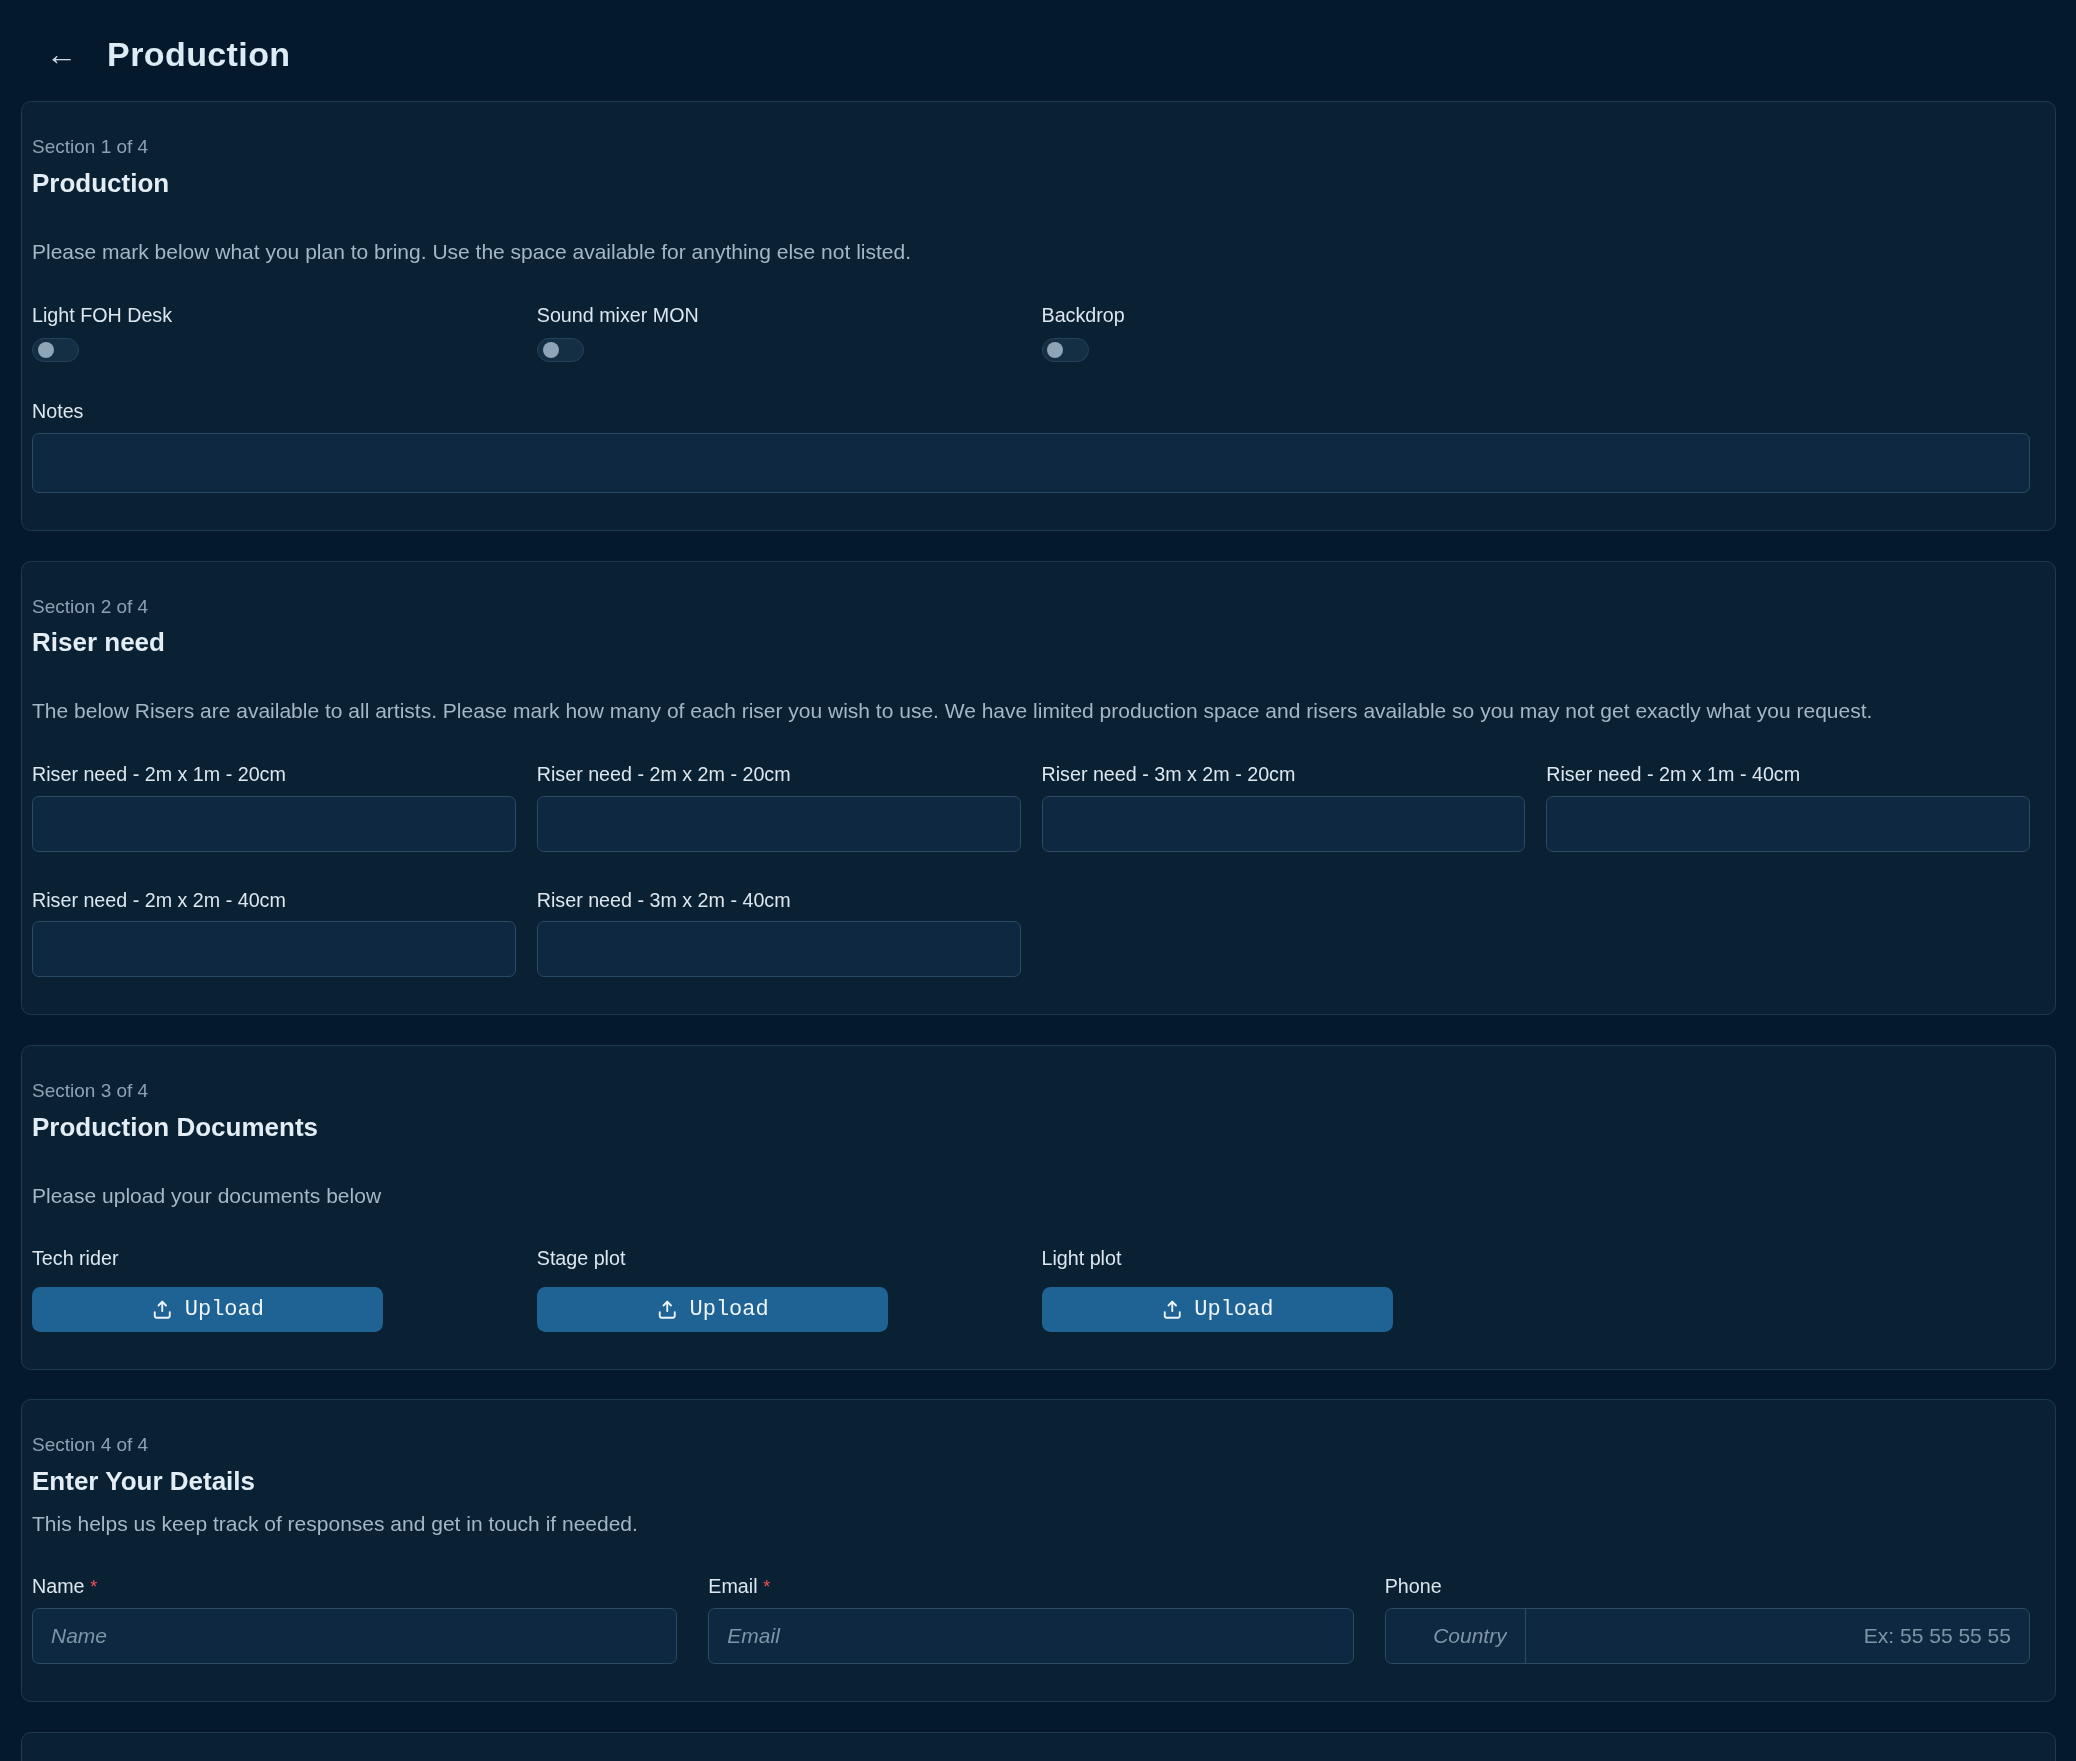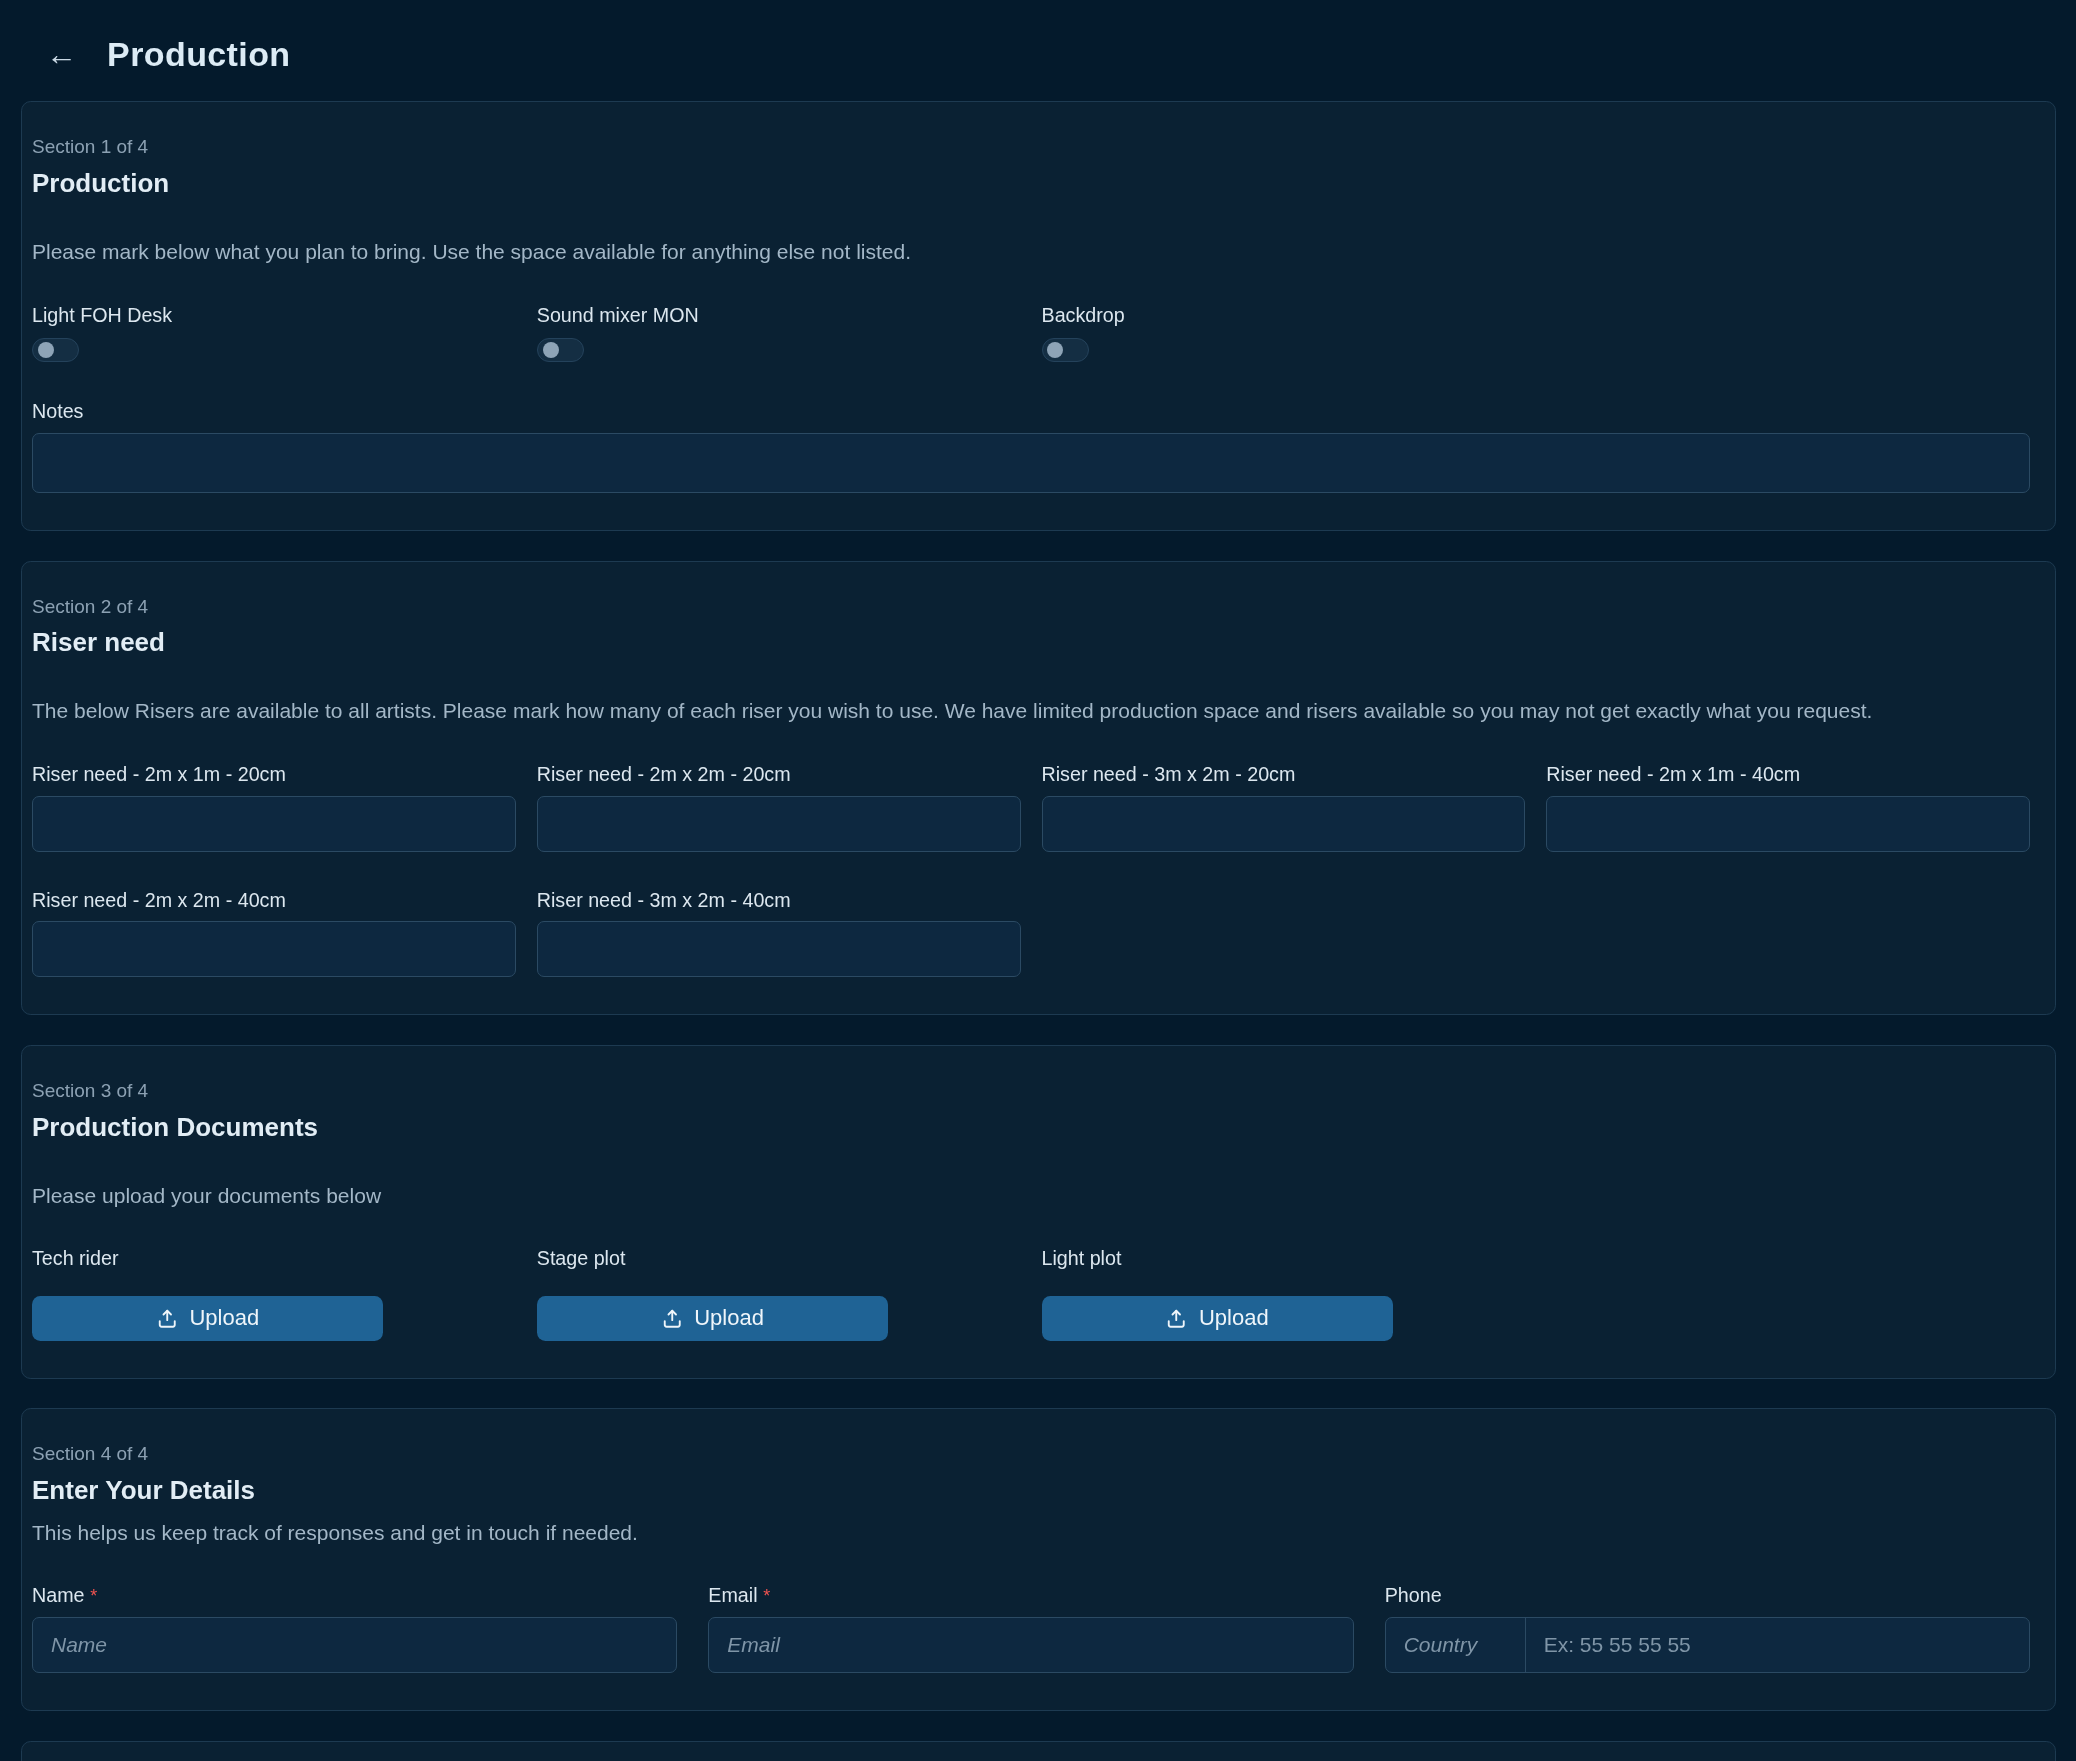--- a/index.html
+++ b/index.html
@@ -70,46 +70,47 @@
     outline: none;
   }
   .text-input { height: 56px; margin-top: 9.8px; }
   .notes-area { height: 60px; margin-top: 9.8px; resize: none; padding-top: 14px; display: block; }
   .text-input::placeholder { color: #7f95a7; font-style: italic; }
 
   .notes-block { margin-top: 38px; }
 
   
   .upload-btn {
-    margin-top: 26px;
+    margin-top: 17px;
     width: 351px; height: 45px;
     background: #1f6395;
     border: none; border-radius: 8.4px;
     color: #eef5fa; font-size: 22px; font-weight: 500;
-    font-family: Liberation Sans, sans-serif;
+    font-family: Liberation Mono, monospace;
     display: flex; align-items: center; justify-content: center; gap: 11.2px;
     cursor: pointer;
   }
   .upload-btn svg { display: block; }
 
   
   .phone-group {
     margin-top: 9.8px;
     display: flex; align-items: stretch;
     background: #0d2840;
     border: 0.7px solid #2b4a63;
     border-radius: 7px;
     height: 56px;
     overflow: hidden;
   }
   .phone-group input {
     background: transparent; border: none; outline: none;
     color: #dce7ef; font-size: 21px;
     font-family: "Liberation Sans", sans-serif;
     padding: 0 18px;
+    text-align: right;
   }
   .phone-country { width: 140px; border-right: 0.7px solid #2b4a63 !important; border-radius: 0; }
   .phone-country::placeholder { color: #7f95a7; font-style: italic; }
   .phone-number { flex: 1; }
   .phone-number::placeholder { color: #7f95a7; font-style: normal; }
 
   
   .missing-title { font-size: 26px; font-weight: 700; color: #e2edf5; }
 </style>
 </head>

